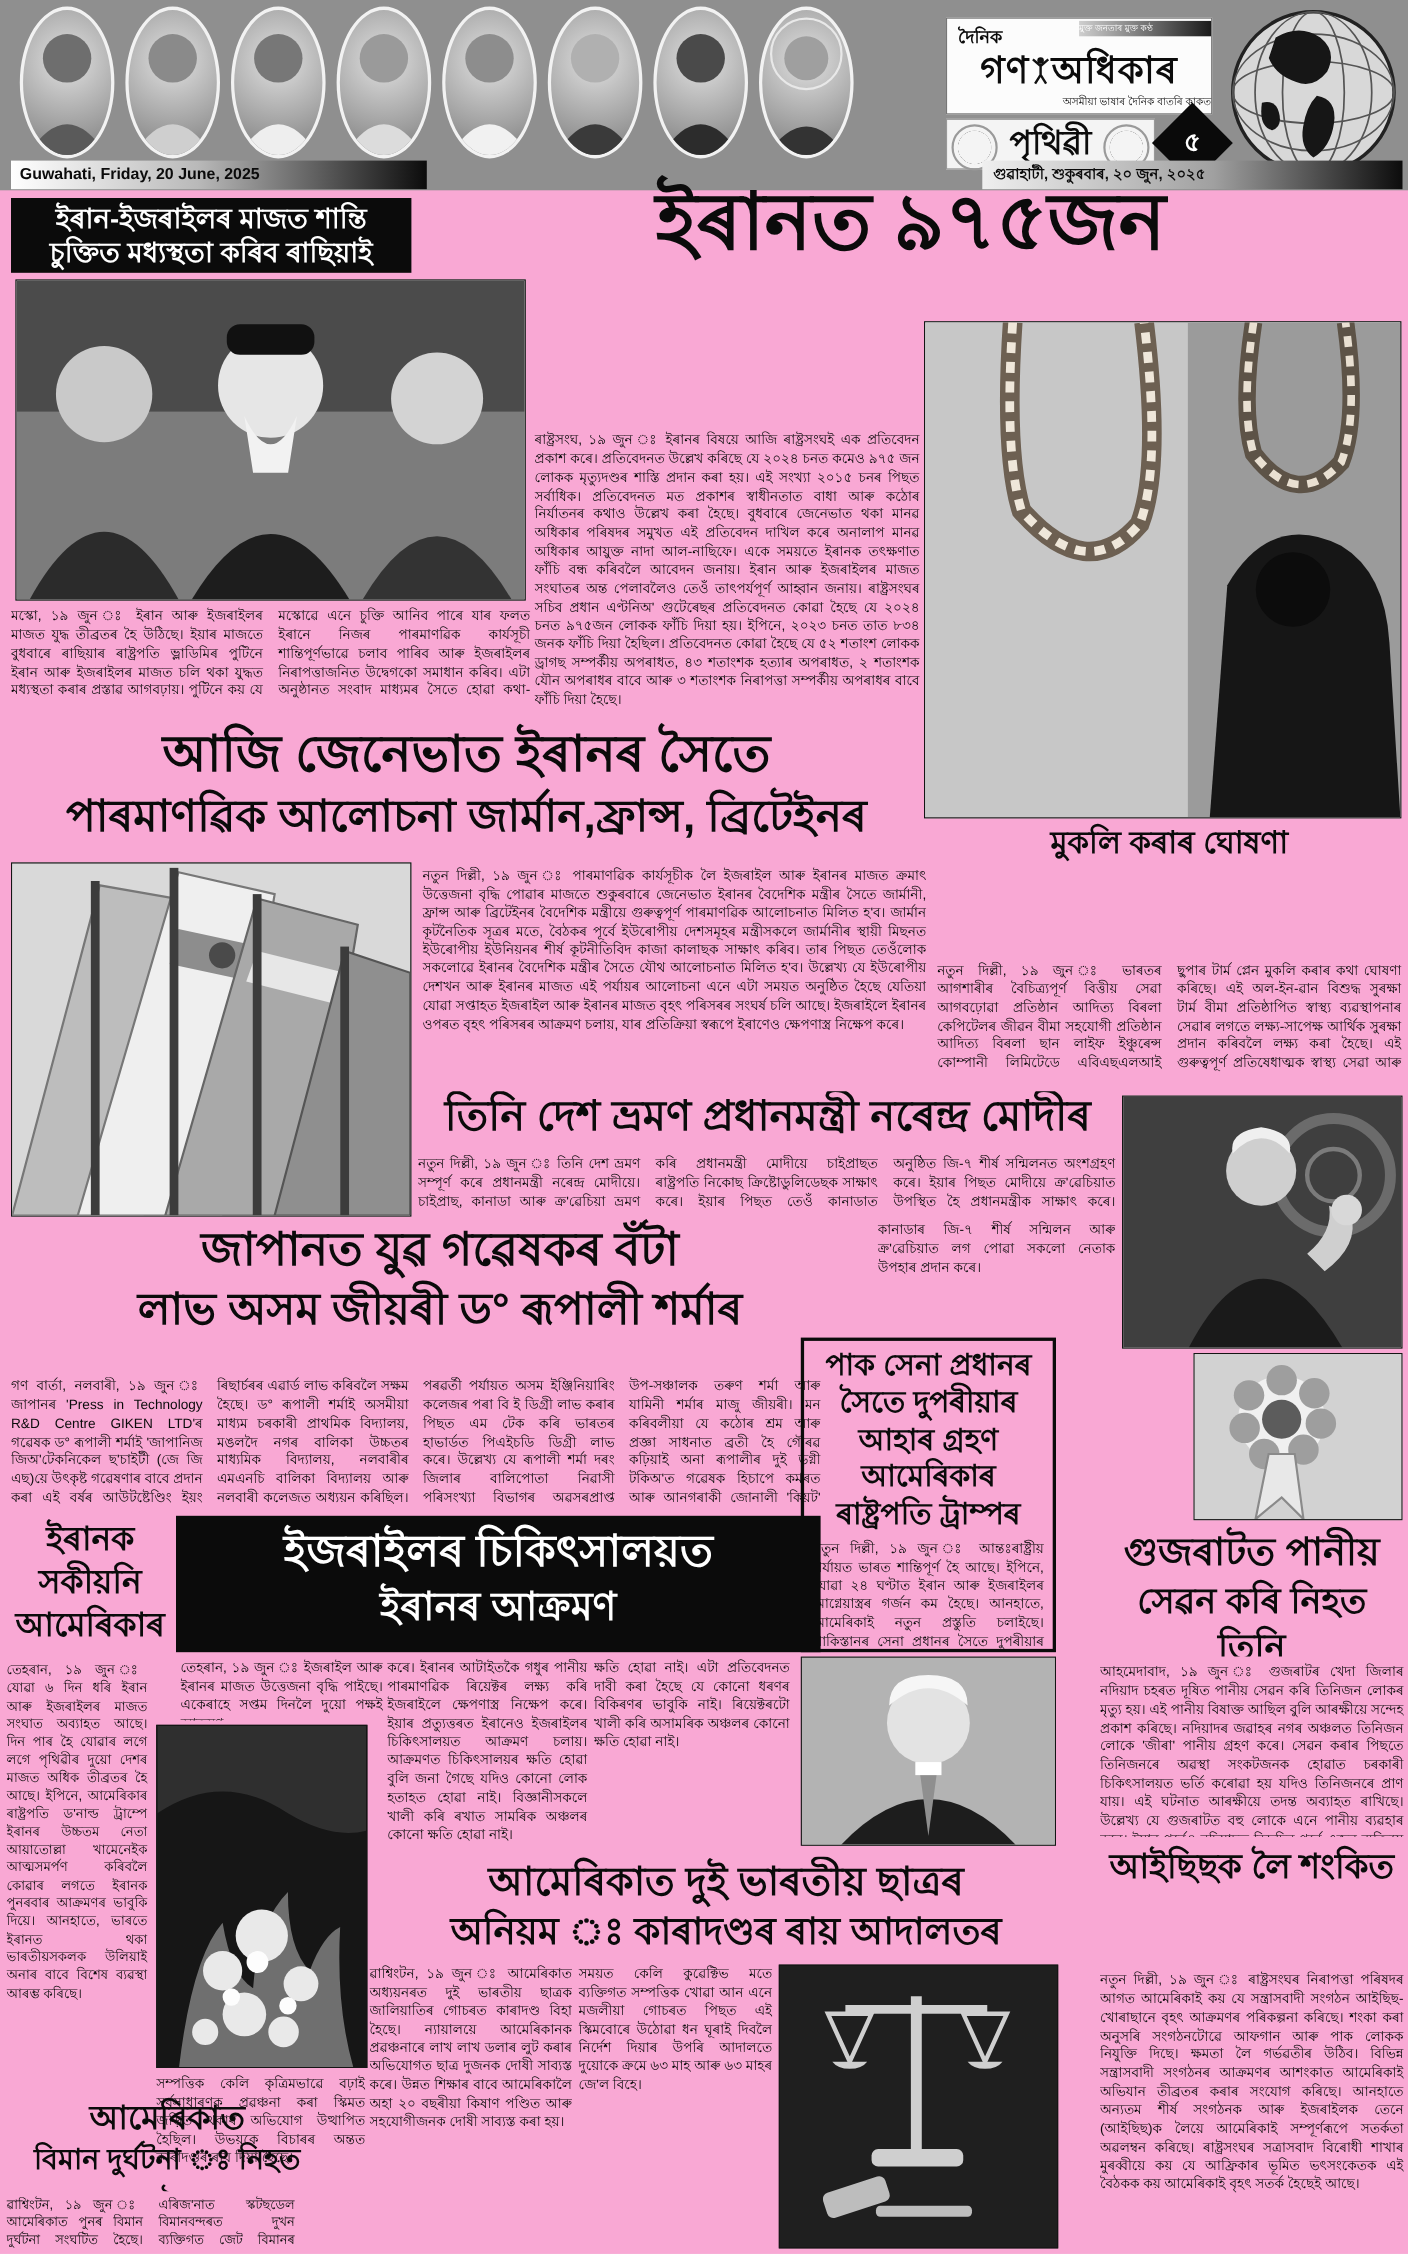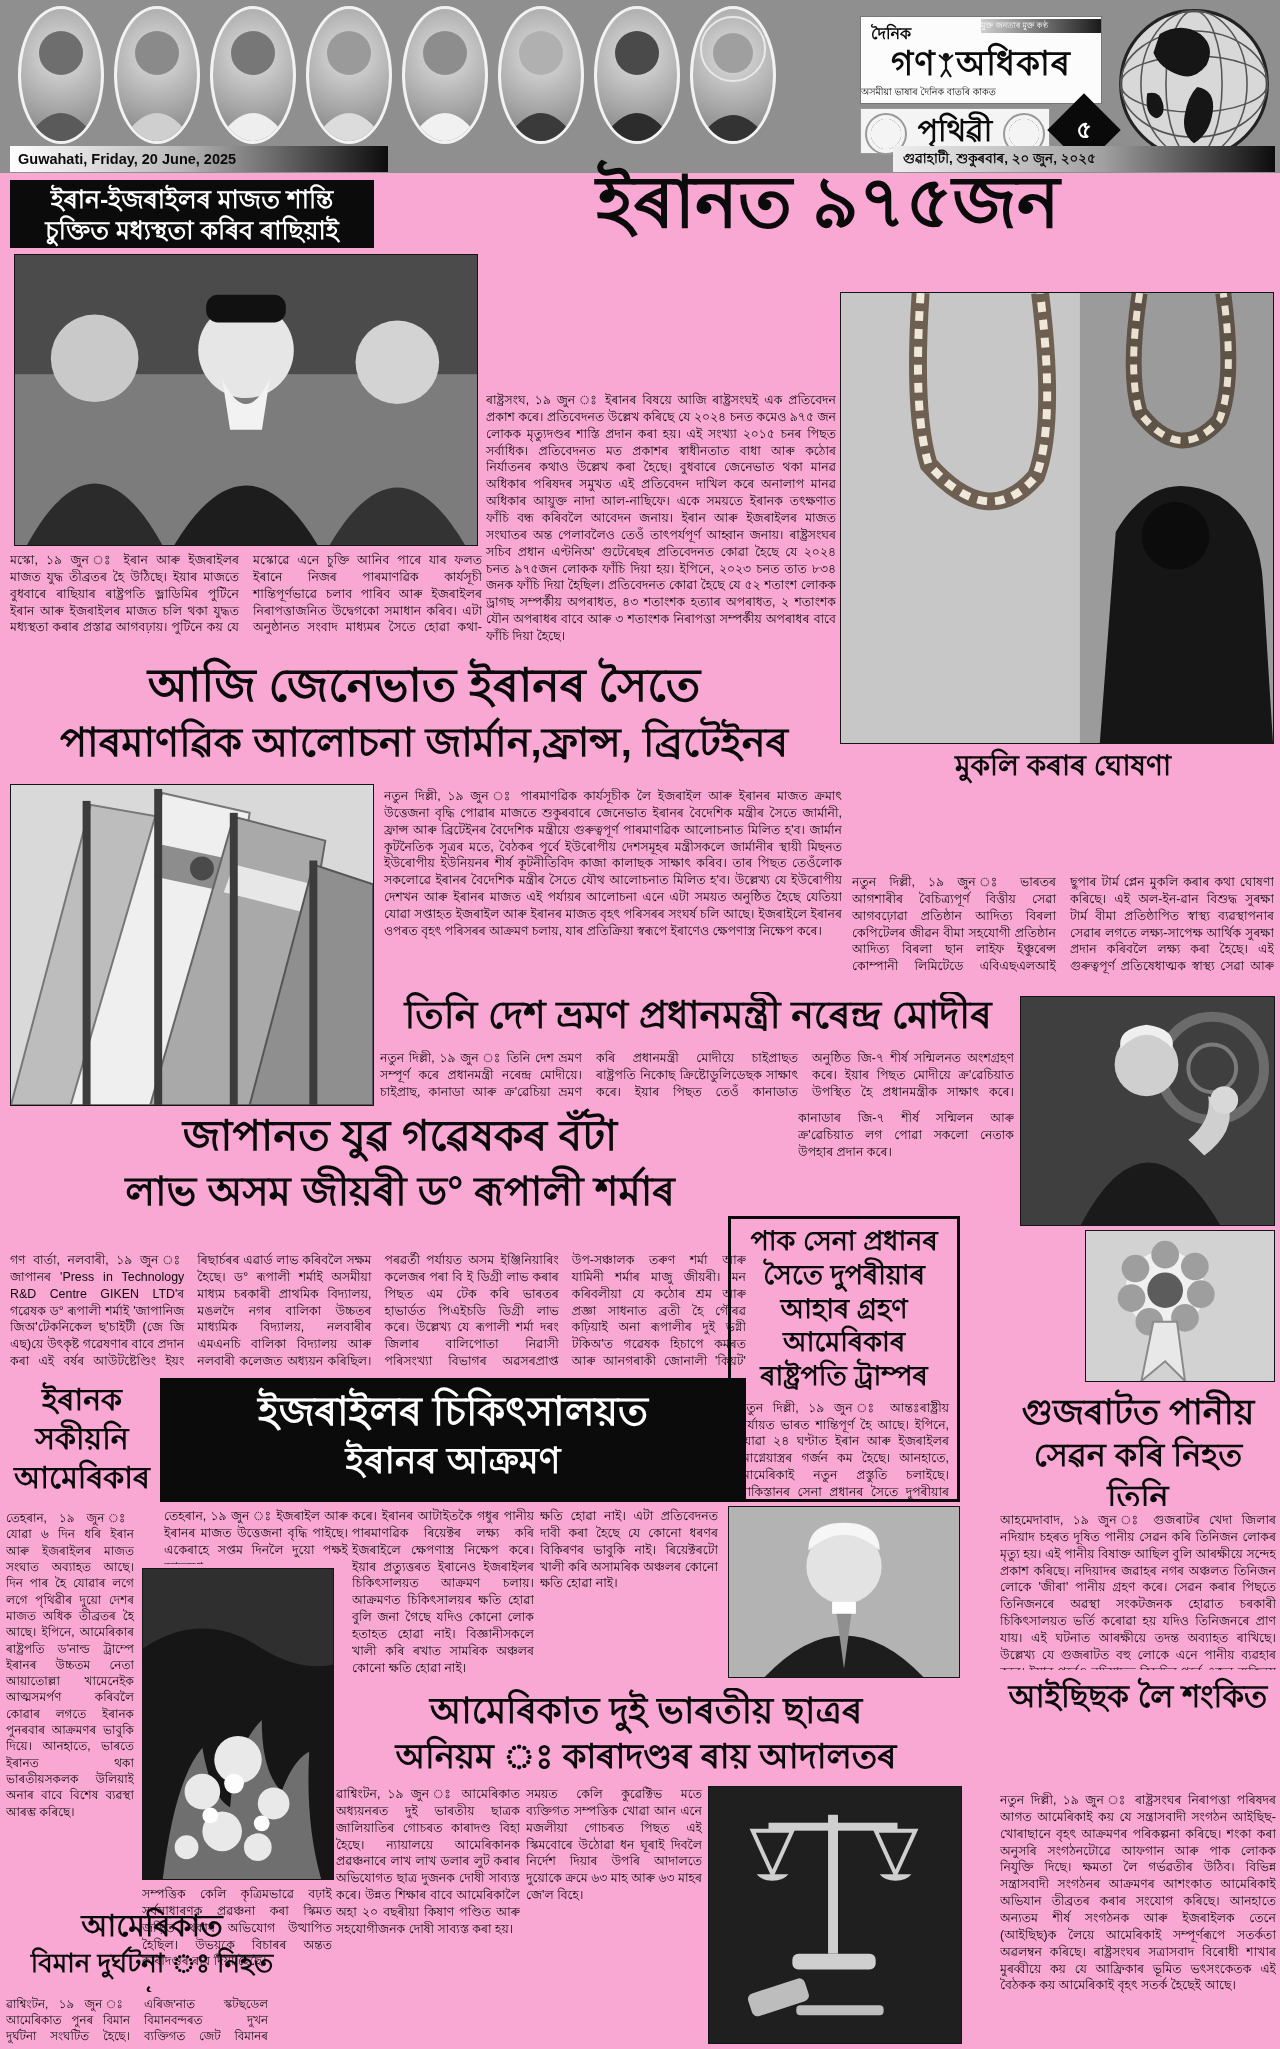--- a/index.html
+++ b/index.html
@@ -12,21 +12,21 @@
   .portrait svg{display:block;width:100%;height:100%;}
   #logo-box{position:absolute;left:860px;top:16px;width:242px;height:88px;background:#fcfcfc;
             border:1px solid #777;box-sizing:border-box;}
   #logo-dainik{position:absolute;left:10px;top:4px;font-size:16px;font-weight:bold;}
   #logo-slogan{position:absolute;right:0;top:2px;width:120px;height:14px;
                background:linear-gradient(to right,#cfcfcf,#1a1a1a);color:#fff;font-size:8px;
                text-align:left;line-height:14px;overflow:hidden;}
   #logo-main{position:absolute;left:0;right:0;top:20px;text-align:center;font-size:34px;
              font-weight:900;letter-spacing:1px;white-space:nowrap;}
   #logo-main .man{display:inline-block;vertical-align:middle;margin:0 2px;}
-  #logo-tagline{position:absolute;left:0;right:0;bottom:3px;text-align:left;font-size:9.5px;}
+  #logo-tagline{position:absolute;left:0;right:0;bottom:3px;text-align:right;font-size:9.5px;}
   #prithivi-strip{position:absolute;left:860px;top:108px;width:190px;height:46px;background:#f4f4f4;
                   border:1px solid #999;box-sizing:border-box;text-align:center;}
   #prithivi-strip .globe-sketch{position:absolute;top:4px;width:38px;height:38px;border:2px solid #9a9a9a;
                   border-radius:50%;background:
                   radial-gradient(circle at 50% 50%, transparent 55%, #b9b9b9 56%, transparent 58%);}
   #prithivi-label{font-size:30px;font-weight:900;line-height:44px;}
   #page-diamond{position:absolute;left:1058px;top:104px;width:52px;height:52px;background:#0a0a0a;
                 transform:rotate(45deg);}
   #page-diamond span{position:absolute;left:0;top:0;width:52px;height:52px;transform:rotate(-45deg);
                 color:#fff;font-size:24px;font-weight:bold;text-align:center;line-height:52px;}
@@ -301,21 +301,21 @@
           <circle cx="46" cy="108" r="5"></circle>
           <circle cx="34" cy="124" r="4"></circle>
           <circle cx="60" cy="128" r="4"></circle>
         </g>
       <path d="M0 40 q30 -20 60 0 q20 12 36 8 l0 -48 l-96 0 z" fill="#2f2f2f"></path>
     </svg>
   </div>
   <div class="abs body-txt" style="left:352px;top:1508px;width:182px;height:174px"><span>কৰে। ইৰানৰ আটাইতকৈ গধুৰ পানীয় পাৰমাণৱিক ৰিয়েক্টৰ লক্ষ্য কৰি ইজৰাইলে ক্ষেপণাস্ত্ৰ নিক্ষেপ কৰে। ইয়াৰ প্ৰত্যুত্তৰত ইৰানেও ইজৰাইলৰ চিকিৎসালয়ত আক্ৰমণ চলায়। আক্ৰমণত চিকিৎসালয়ৰ ক্ষতি হোৱা বুলি জনা গৈছে যদিও কোনো লোক হতাহত হোৱা নাই। বিজ্ঞানীসকলে খালী কৰি ৰখাত সামৰিক অঞ্চলৰ কোনো ক্ষতি হোৱা নাই।</span></div>
   <div class="abs body-txt" style="left:540px;top:1508px;width:178px;height:174px"><span>ক্ষতি হোৱা নাই। এটা প্ৰতিবেদনত দাবী কৰা হৈছে যে কোনো ধৰণৰ বিকিৰণৰ ভাবুকি নাই। ৰিয়েক্টৰটো খালী কৰি অসামৰিক অঞ্চলৰ কোনো ক্ষতি হোৱা নাই।</span></div>
 
-  <div class="abs" style="left:330px;top:1688px;width:632px;height:92px">
+  <div class="abs" style="left:344px;top:1688px;width:632px;height:92px">
     <div class="hl" style="font-size:36px;line-height:1.3">আমেৰিকাত দুই ভাৰতীয় ছাত্ৰৰ</div>
     <div class="hl" style="font-size:34px;line-height:1.25">অনিয়ম ঃ কাৰাদণ্ডৰ ৰায় আদালতৰ</div>
   </div>
   <div class="abs body-txt" style="left:336px;top:1786px;width:184px;height:258px"><span>ৱাশ্বিংটন, ১৯ জুন ঃ আমেৰিকাত অধ্যয়নৰত দুই ভাৰতীয় ছাত্ৰক জালিয়াতিৰ গোচৰত কাৰাদণ্ড বিহা হৈছে। ন্যায়ালয়ে আমেৰিকানক প্ৰৱঞ্চনাৰে লাখ লাখ ডলাৰ লুট কৰাৰ অভিযোগত ছাত্ৰ দুজনক দোষী সাব্যস্ত কৰে। উন্নত শিক্ষাৰ বাবে আমেৰিকালৈ অহা ২০ বছৰীয়া কিষাণ পণ্ডিত আৰু সহযোগীজনক দোষী সাব্যস্ত কৰা হয়।</span></div>
   <div class="abs body-txt" style="left:526px;top:1786px;width:176px;height:258px"><span>সময়ত কেলি কুৱেক্টিভ মতে ব্যক্তিগত সম্পত্তিক খোৱা আন এনে মজলীয়া গোচৰত পিছত এই স্কিমবোৰে উঠোৱা ধন ঘূৰাই দিবলৈ নিৰ্দেশ দিয়াৰ উপৰি আদালতে দুয়োকে ক্ৰমে ৬৩ মাহ আৰু ৬৩ মাহৰ জে'ল বিহে।</span></div>
   <div class="abs body-txt" style="left:142px;top:1886px;width:190px;height:158px"><span>সম্পত্তিক কেলি কৃত্ৰিমভাৱে বঢ়াই সৰ্বসাধাৰণক প্ৰৱঞ্চনা কৰা স্কিমত জড়িত থকাৰ অভিযোগ উত্থাপিত হৈছিল। উভয়কে বিচাৰৰ অন্তত কাৰাদণ্ডৰ ৰায় দিয়া হৈছে।</span></div>
   <div class="abs photo" style="left:708px;top:1786px;width:254px;height:258px;background:#222">
     <svg viewBox="0 0 127 129" preserveAspectRatio="none">
       <rect width="127" height="129" fill="#1f1f1f"></rect>
       <rect x="60" y="14" width="5" height="70" fill="#cfcfcf"></rect>

